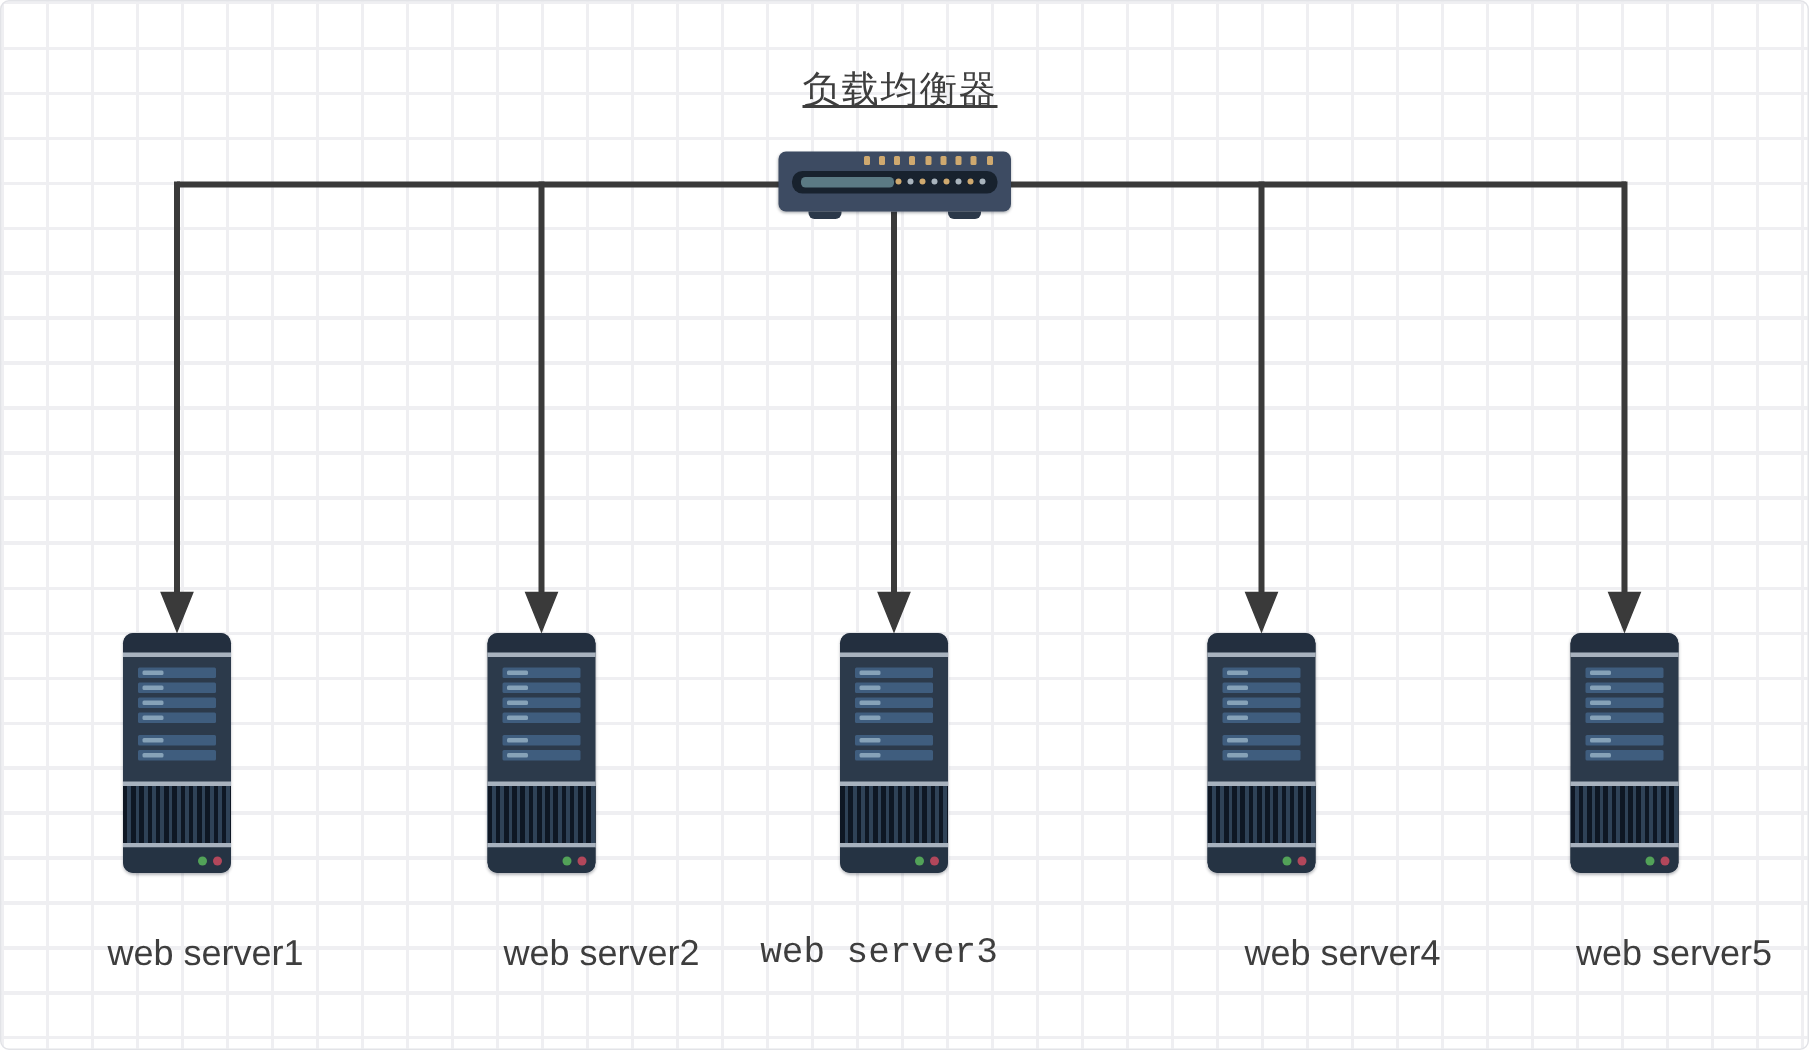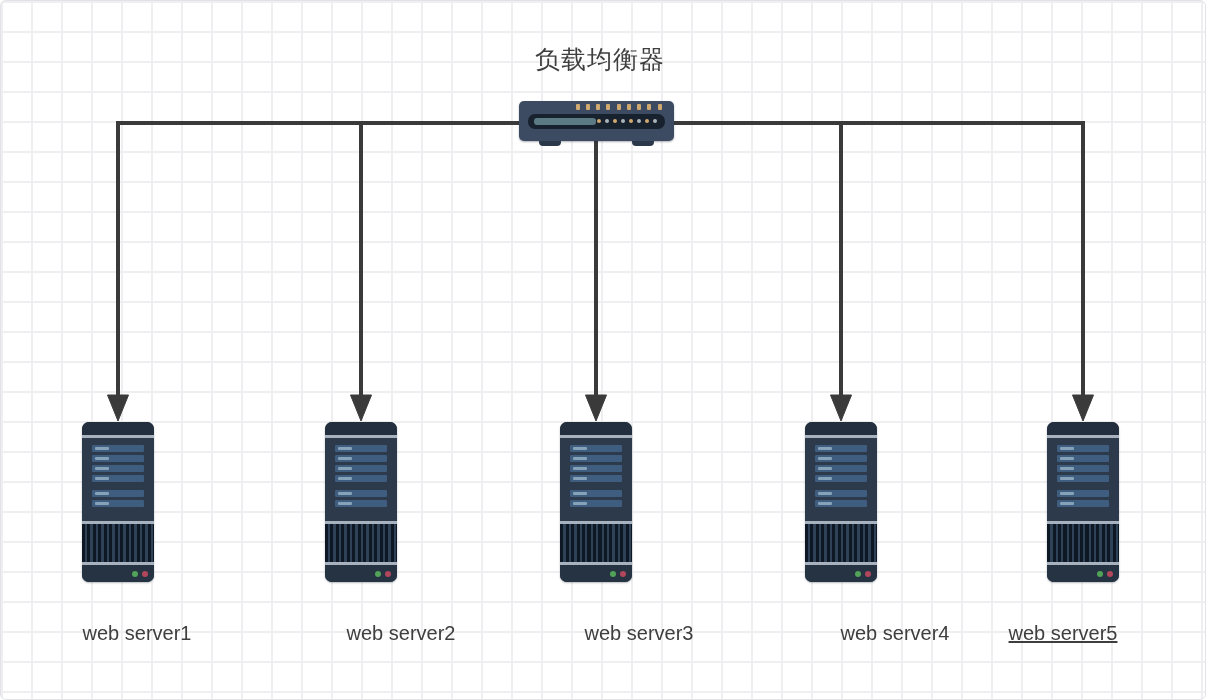--- a/index.html
+++ b/index.html
@@ -33,42 +33,42 @@
   .lb-tick{width:4px;height:6px;background:var(--lb-port);border-radius:1px;}
   .lb-panel{position:absolute;left:9px;right:9px;top:13px;height:15px;background:var(--lb-panel);border-radius:7px;}
   .lb-screen{position:absolute;left:6px;top:4px;width:62px;height:7px;background:var(--lb-screen);border-radius:3px;}
   .lb-dots{position:absolute;right:8px;top:5px;display:flex;gap:4px;}
   .lb-dot{width:4px;height:4px;border-radius:50%;background:var(--lb-dot);}
   .lb-dot.gold{background:var(--lb-port);}
   .lb-foot{position:absolute;top:100%;width:22px;height:5px;background:var(--lb-feet);border-radius:0 0 4px 4px;}
   .lb-foot.left{left:20px;} .lb-foot.right{right:20px;}
 
   .lb-title{position:absolute;top:42px;transform:translateX(-50%);z-index:2;
-    font-size:25px;color:var(--text);white-space:nowrap;letter-spacing:1px;}
+    font-size:25px;color:var(--text);white-space:nowrap;letter-spacing:1px;text-decoration:underline;}
 
   
   .server{position:absolute;width:72px;height:160px;z-index:2;background:var(--srv-body);
     border-radius:7px;box-shadow:0 1px 2px rgba(20,28,40,.3);}
   .srv-cap{position:absolute;left:0;right:0;top:0;height:13px;background:var(--srv-cap);border-radius:7px 7px 0 0;}
   .srv-sep{position:absolute;left:0;right:0;top:13px;height:3px;background:var(--srv-sep);}
   .srv-slats{position:absolute;left:10px;right:10px;top:23px;}
   .slat{position:relative;height:7px;margin-bottom:3px;background:var(--srv-slat);border-radius:1px;}
   .slat.gap{margin-top:8px;}
   .slat .dash{position:absolute;left:3px;top:2px;width:14px;height:3px;background:var(--srv-slat-dash);border-radius:1px;}
   .srv-vent-top{position:absolute;left:0;right:0;top:99px;height:2.5px;background:var(--srv-sep);}
   .srv-vent{position:absolute;left:0;right:0;top:101.5px;height:38.5px;background:var(--srv-vent-bg);
     background-image:repeating-linear-gradient(to right, var(--srv-vent-stripe) 0 3px, transparent 3px 5.5px);}
   .srv-vent-bottom{position:absolute;left:0;right:0;top:140px;height:2.5px;background:var(--srv-sep);}
   .srv-footer{position:absolute;left:0;right:0;top:142.5px;bottom:0;background:var(--srv-footer);border-radius:0 0 7px 7px;}
   .led{position:absolute;top:6px;width:6px;height:6px;border-radius:50%;}
   .led.green{right:16px;background:var(--led-green);}
   .led.red{right:6px;background:var(--led-red);}
 
   .srv-label{position:absolute;top:621px;transform:translateX(-50%);z-index:2;
-    font-size:20px;color:var(--text);white-space:nowrap;}
+    font-size:24px;color:var(--text);white-space:nowrap;}
 </style>
 </head>
 <body>
 
 <div class="canvas">
 
   <svg id="connectors" viewBox="0 0 1206 700" xmlns="http://www.w3.org/2000/svg">
       <line x1="117" y1="122" x2="1083" y2="122"></line>
       <line x1="117" y1="120" x2="117" y2="397"></line>
       <polygon points="106.5,394 127.5,394 117,420"></polygon>
@@ -204,21 +204,21 @@
           </div>
       </div>
       <div class="srv-vent-top"></div>
       <div class="srv-vent"></div>
       <div class="srv-vent-bottom"></div>
       <div class="srv-footer">
         <span class="led green"></span>
         <span class="led red"></span>
       </div>
     </div>
-    <div class="srv-label" style="left: 638px;">web server3</div>
+    <div class="srv-label" style="left: 585px; font-family: Liberation Mono, monospace;">web server3</div>
 
     <div class="server" style="left: 804px; top: 421px;">
       <div class="srv-cap"></div>
       <div class="srv-sep"></div>
       <div class="srv-slats">
         <div class="slat">
             <span class="dash"></span>
           </div>
         <div class="slat">
             <span class="dash"></span>
@@ -270,16 +270,16 @@
           </div>
       </div>
       <div class="srv-vent-top"></div>
       <div class="srv-vent"></div>
       <div class="srv-vent-bottom"></div>
       <div class="srv-footer">
         <span class="led green"></span>
         <span class="led red"></span>
       </div>
     </div>
-    <div class="srv-label" style="left: 1062px; text-decoration: underline;">web server5</div>
+    <div class="srv-label" style="left: 1115px;">web server5</div>
   </div>
 
 </div>
 
 </body></html>

